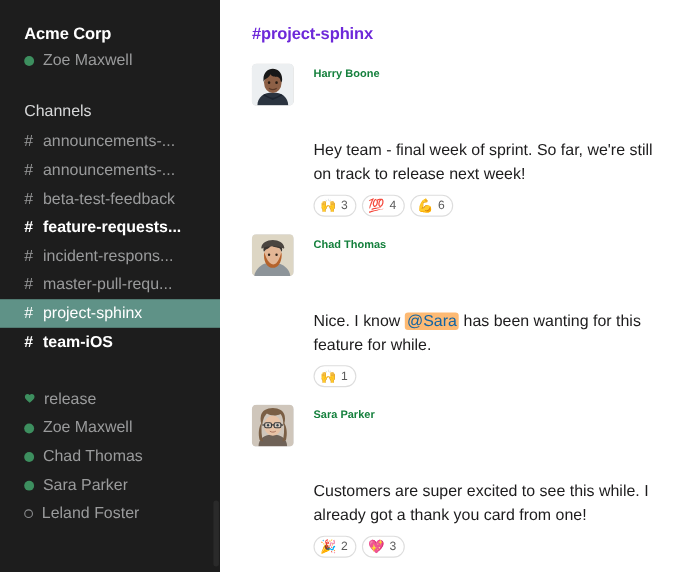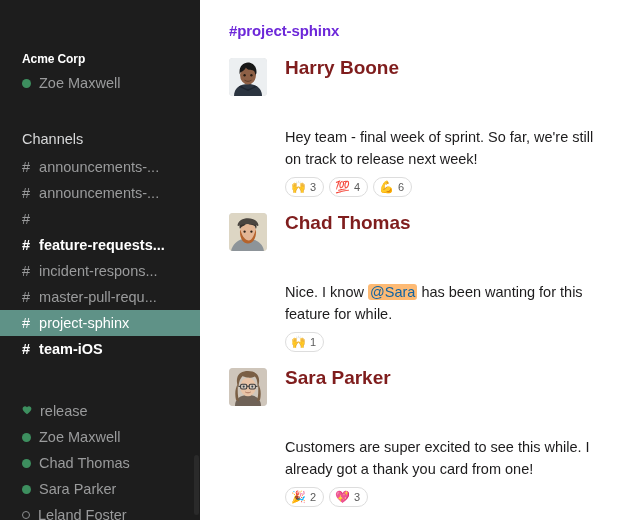--- a/index.html
+++ b/index.html
@@ -28,25 +28,24 @@
     position: relative;
     overflow: hidden;
     padding-top: 20px;
   }
 
   .workspace {
     padding: 0 0 0 22px;
   }
   .workspace-name {
     color: #ffffff;
-    font-size: 12px;
+    font-size: 15px;
     font-weight: bold;
     letter-spacing: -0.1px;
     line-height: 22px;
-    margin-top: 28px;
   }
   .workspace-user {
     display: flex;
     align-items: center;
     margin-top: 4px;
     height: 18px;
   }
   .presence {
     width: 9px;
     height: 9px;
@@ -66,21 +65,21 @@
     position: relative; top: -1px;
   }
   .presence.heart svg { display: block; }
   .workspace-user-name {
     color: #9a9b9c;
     font-size: 14.5px;
     line-height: 18px;
   }
 
   .section {
-    margin-top: 36px;
+    margin-top: 26px;
   }
   .section-title {
     color: #d7d8d9;
     font-size: 14.5px;
     padding: 0 0 0 22px;
     line-height: 22px;
     margin-bottom: 4px;
   }
 
   .chan {
@@ -168,23 +167,23 @@
     border-radius: 4px;
     flex: 0 0 38px;
     margin-right: 18px;
     overflow: hidden;
     background: #dcdcdc;
   }
   .avatar svg { display: block; width: 38px; height: 38px; }
 
   .msg-body { flex: 1 1 auto; min-width: 0; }
   .author {
-    font-size: 19px;
+    font-size: 10px;
     font-weight: bold;
-    color: #7f1d1d;
+    color: #15803d;
     line-height: 20px;
     margin-bottom: 1px;
   }
   .text {
     font-size: 14.5px;
     color: #1d1c1d;
     line-height: 22px;
     max-width: 320px;
     margin-top: 48px;
   }
@@ -235,20 +234,21 @@
           <div class="chan">
             <span class="hash">#</span>
             <span class="label">announcements-...</span>
           </div>
           <div class="chan">
             <span class="hash">#</span>
             <span class="label">announcements-...</span>
           </div>
           <div class="chan">
             <span class="hash">#</span>
+            <span class="label">beta-test-feedback</span>
           </div>
           <div class="chan unread">
             <span class="hash">#</span>
             <span class="label">feature-requests...</span>
           </div>
           <div class="chan">
             <span class="hash">#</span>
             <span class="label">incident-respons...</span>
           </div>
           <div class="chan">

